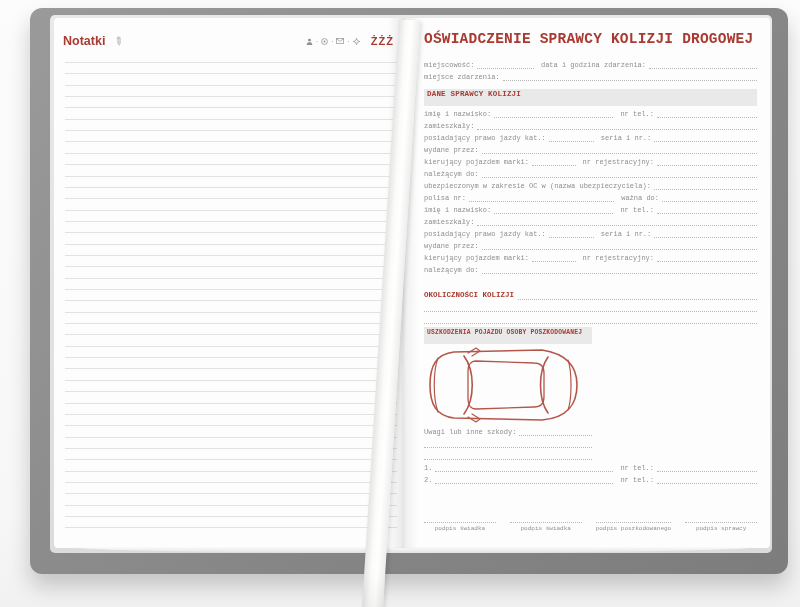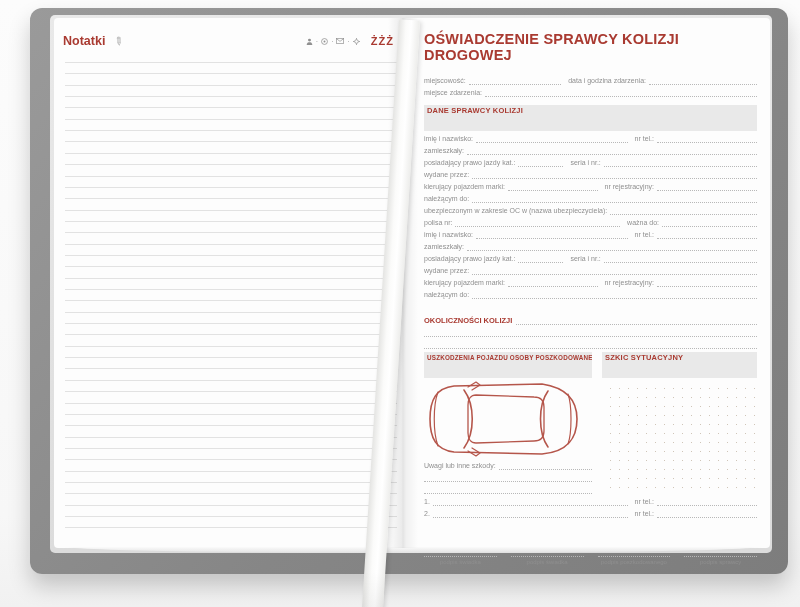--- a/index.html
+++ b/index.html
@@ -34,30 +34,30 @@
   .pencil{margin-left:9px;color:#a9a9a9;font-size:11px;transform:rotate(40deg);display:inline-block;}
   .lp-spacer{flex:1;}
   .lp-meta{display:flex;align-items:center;gap:3px;color:#909090;}
   .lp-meta svg{display:block;}
   .meta-dot{font-size:7px;color:#a5a5a5;line-height:7px;}
   .lp-logo{margin-left:11px;font-size:11px;font-weight:bold;color:var(--red);letter-spacing:1px;}
   .lp-lines{position:absolute;left:10px;right:5px;top:44px;height:477px;
     background:repeating-linear-gradient(to bottom,#e2e2e2 0,#e2e2e2 1px,transparent 1px,transparent 11.35px);}
 
   
-  .page-right{position:absolute;left:402px;top:18px;width:368px;height:530px;}
+  .page-right{position:absolute;left:402px;top:18px;width:368px;height:530px;font-family:Liberation Mono, monospace;}
   .rp-content{position:absolute;left:22px;right:13px;top:0;bottom:0;}
   .rp-title{margin-top:13px;font-size:14.5px;font-weight:bold;color:var(--red);letter-spacing:.2px;}
 
   .row{display:flex;align-items:flex-end;height:12px;justify-content:flex-end;}
   .lbl{font-size:7px;color:var(--lbl);white-space:nowrap;line-height:8px;margin-right:3px;}
   .fill{flex:1 1 auto;border-bottom:1px dotted var(--dot);height:8px;}
   .f45{flex:0 0 45px;} .f95{flex:0 0 95px;} .f100{flex:0 0 100px;} .f110{flex:0 0 108px;}
   .gap{margin-left:7px;}
-  .bar{height:26px;background:var(--bar);color:var(--red);font-weight:bold;font-size:7.5px;line-height:11px;padding-left:3px;letter-spacing:.2px;white-space:nowrap;overflow:hidden;}
+  .bar{height:17px;background:var(--bar);color:var(--red);font-weight:bold;font-size:7.5px;line-height:11px;padding-left:3px;letter-spacing:.2px;white-space:nowrap;overflow:hidden;}
   .redlbl{color:var(--red);font-weight:bold;font-size:7.5px;line-height:9px;margin-right:4px;white-space:nowrap;}
 
   .top-row1{margin-top:10px;}
   .bar1{margin-top:8px;}
   .bar2{margin-top:3px;}
   .okol-row{margin-top:14px;}
   .twocol{margin-top:3px;display:flex;}
   .col-damage{width:168px;}
   .col-sketch{flex:1;margin-left:10px;}
   .car-box{height:80px;padding-top:3px;}
@@ -245,24 +245,20 @@
             <span class="lbl">Uwagi lub inne szkody:</span>
             <span class="fill"></span>
           </div>
           <div class="row">
               <span class="fill"></span>
             </div>
           <div class="row">
               <span class="fill"></span>
             </div>
         </div>
-        <div class="col-sketch">
-          <div class="bar">SZKIC SYTUACYJNY</div>
-          <div class="dotgrid"></div>
-        </div>
       </div>
 
       <div class="row">
         <span class="lbl">1.</span>
         <span class="fill"></span>
         <span class="lbl gap">nr tel.:</span>
         <span class="fill f100"></span>
       </div>
       <div class="row">
         <span class="lbl">2.</span>

